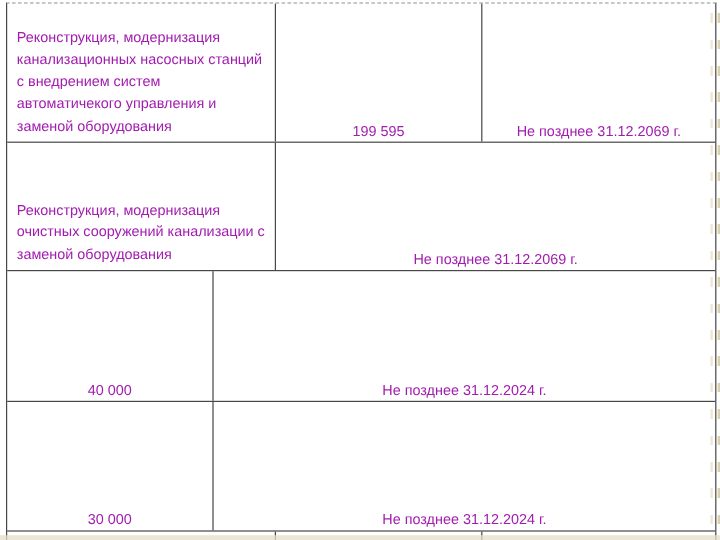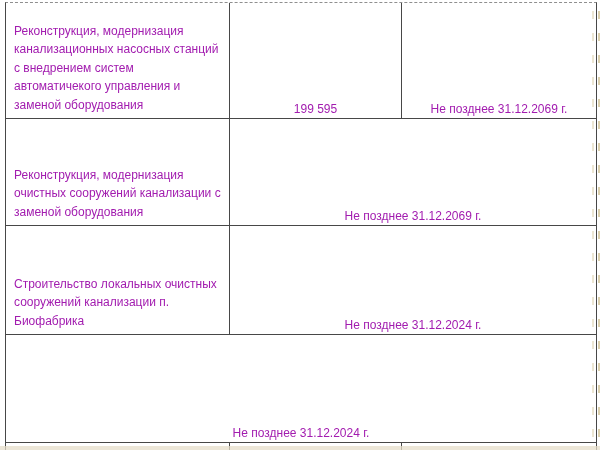--- a/index.html
+++ b/index.html
@@ -116,29 +116,32 @@
     <div class="row r2">
       <div class="cell c1">
         <span>Реконструкция, модернизация очистных сооружений канализации с заменой оборудования</span>
       </div>
       <div class="cell c3">
         <span>Не позднее 31.12.2069 г.</span>
       </div>
     </div>
 
     <div class="row r3">
-      <div class="cell c1">
-        <span>Строительство локальных очистных сооружений канализации п. Биофабрика</span>
+      <div class="cell c2">
+        <span>40 000</span>
       </div>
       <div class="cell c3">
         <span>Не позднее 31.12.2024 г.</span>
       </div>
     </div>
 
     <div class="row r4">
+      <div class="cell c2">
+        <span>30 000</span>
+      </div>
       <div class="cell c3">
         <span>Не позднее 31.12.2024 г.</span>
       </div>
     </div>
 
     <div class="row cutoff">
       <div class="cell c1"></div>
       <div class="cell c2"></div>
       <div class="cell c3"></div>
     </div>

